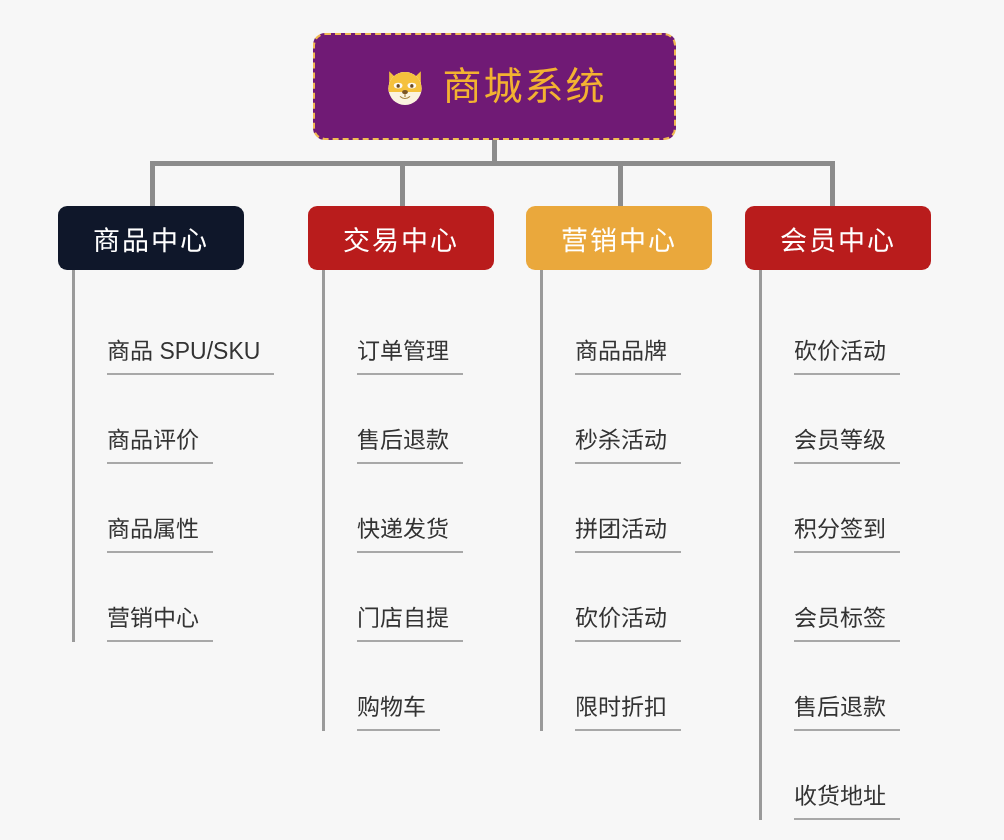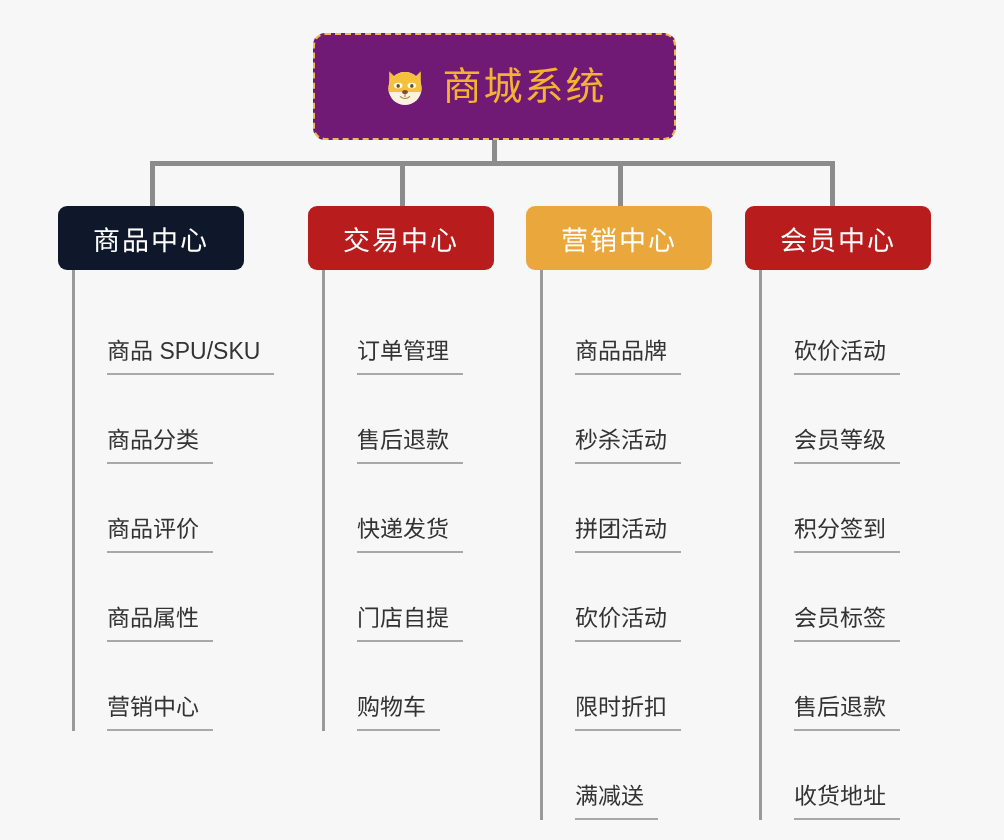--- a/index.html
+++ b/index.html
@@ -145,23 +145,20 @@
 
   <div class="column col-1">
     <div class="cat-header" style="background: #0f172a;">
       <span>商品中心</span>
     </div>
     <ul class="leaf-list">
       <li class="leaf-item">
         <span class="leaf-label">商品 SPU/SKU</span>
       </li>
       <li class="leaf-item">
-        <span class="leaf-label">商品分类</span>
-      </li>
-      <li class="leaf-item">
         <span class="leaf-label">商品评价</span>
       </li>
       <li class="leaf-item">
         <span class="leaf-label">商品属性</span>
       </li>
       <li class="leaf-item">
         <span class="leaf-label">营销中心</span>
       </li>
     </ul>
   </div>
@@ -202,23 +199,20 @@
       </li>
       <li class="leaf-item">
         <span class="leaf-label">拼团活动</span>
       </li>
       <li class="leaf-item">
         <span class="leaf-label">砍价活动</span>
       </li>
       <li class="leaf-item">
         <span class="leaf-label">限时折扣</span>
       </li>
-      <li class="leaf-item">
-        <span class="leaf-label">满减送</span>
-      </li>
     </ul>
   </div>
 
   <div class="column col-4">
     <div class="cat-header" style="background: #b91c1c;">
       <span>会员中心</span>
     </div>
     <ul class="leaf-list">
       <li class="leaf-item">
         <span class="leaf-label">砍价活动</span>

